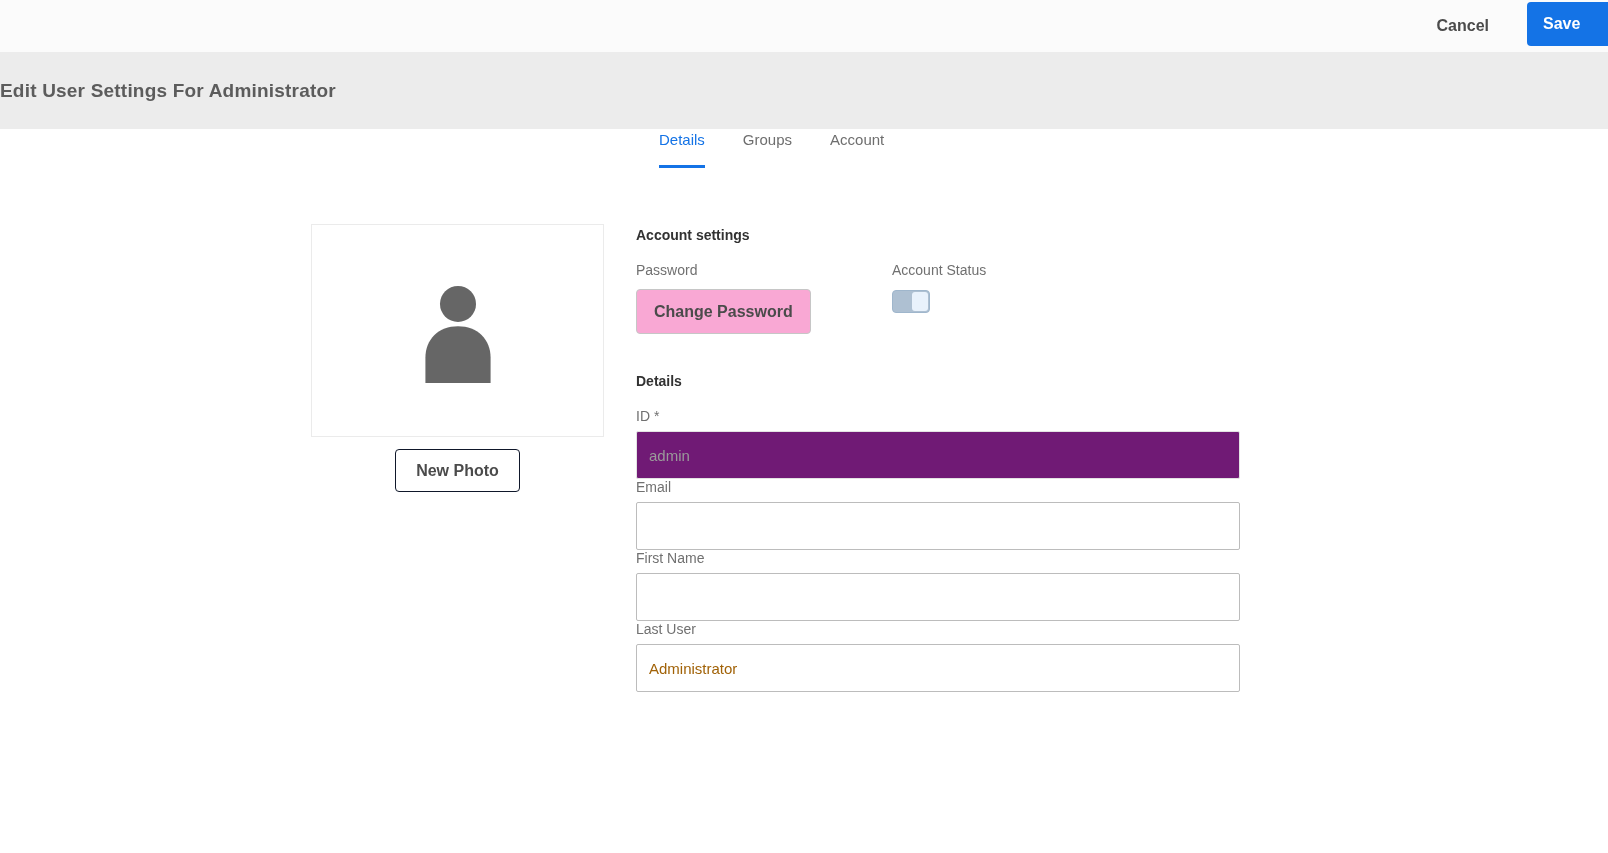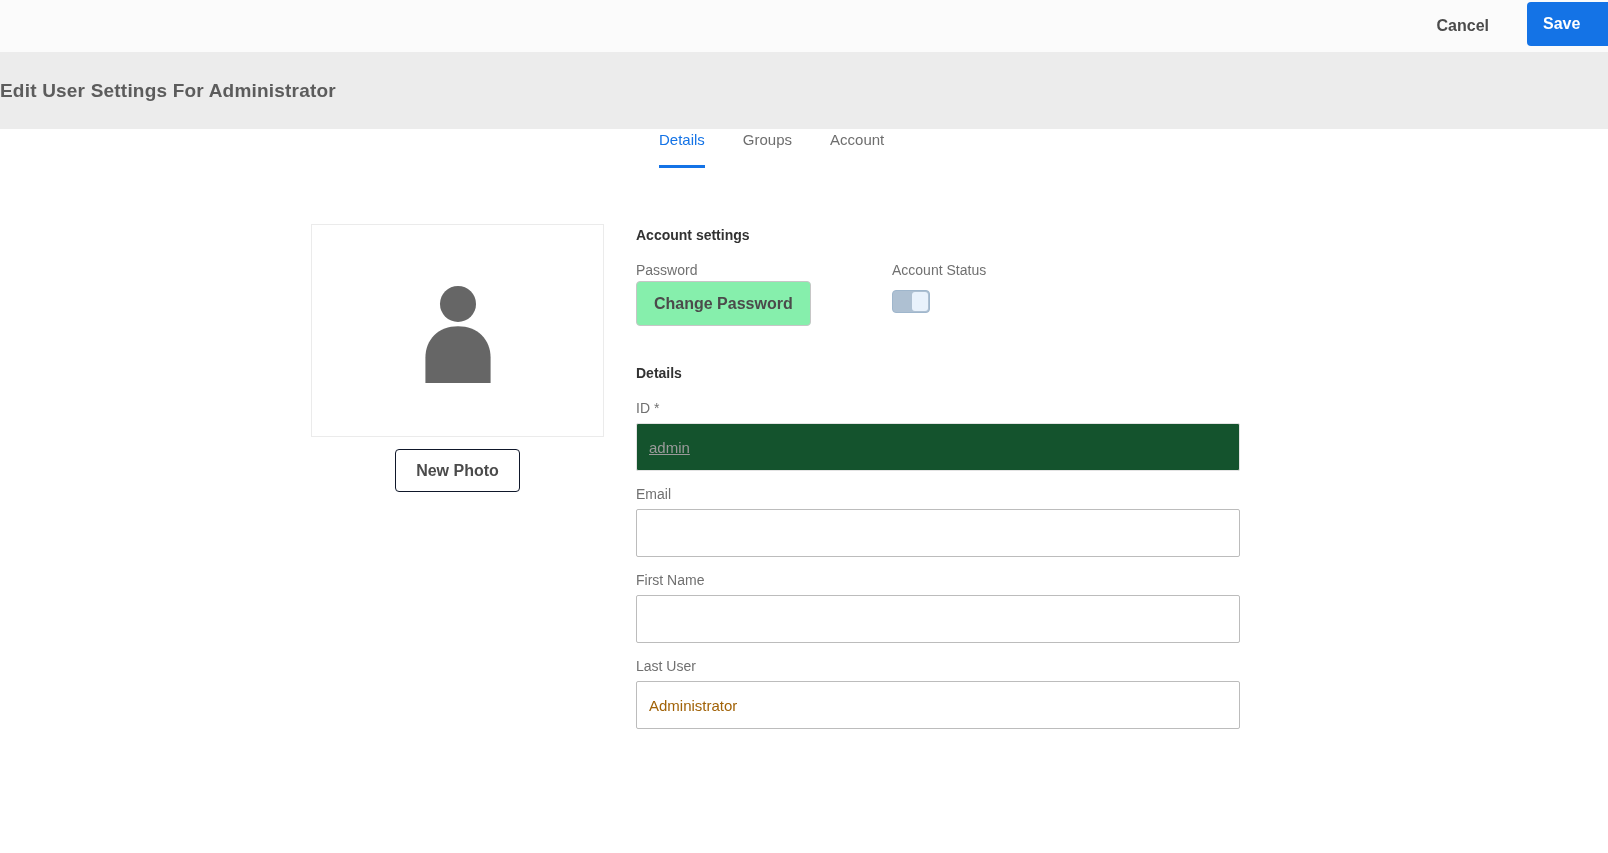--- a/index.html
+++ b/index.html
@@ -53,44 +53,44 @@
     font-family: inherit; font-size: 16px; font-weight: 700; color: #4b4b4b; cursor: pointer;
   }
 
   
   .form-col { position: absolute; left: 636px; top: 224px; width: 604px; }
   .section-heading { font-size: 14px; font-weight: 700; color: #323232; line-height: 22px; }
   .account-row { display: flex; margin-top: 16px; }
   .account-col1 { width: 256px; }
   .field-label { font-size: 14px; color: #707070; line-height: 17px; }
   .change-pw-btn {
-    margin-top: 2px; height: 45px; padding: 0 17px;
-    background: #86efac; border: 1px solid #c6c6c6; border-radius: 4px;
+    margin-top: 10px; height: 45px; padding: 0 17px;
+    background: #f9a8d4; border: 1px solid #c6c6c6; border-radius: 4px;
     font-family: inherit; font-size: 16px; font-weight: 700; color: #4b4b4b; cursor: pointer;
   }
   .toggle {
     margin-top: 11px; width: 38px; height: 23px; border-radius: 4px;
     background: #aec0d2; position: relative; cursor: pointer;
     border: 1px solid #9fb6cc;
   }
   .toggle .knob {
     position: absolute; top: 1px; right: 1px; width: 16px; height: 19px;
     background: #e9f2fc; border-radius: 3px;
   }
 
   .details-heading { margin-top: 36px; }
   .fields { margin-top: 16px; }
-  .field { margin-bottom: 15px; }
+  .field { }
   .field .field-label { margin-bottom: 6px; }
   .text-input {
     width: 604px; height: 48px; border: 1px solid #bcbcbc; border-radius: 2px;
     background: #fff; padding: 0 12px; font-family: inherit; font-size: 15px; color: #a16207;
   }
   .text-input:disabled {
-    background: #14532d; border-color: #e3e3e3; color: #9a9a9a; text-decoration: underline;
+    background: #701a75; border-color: #e3e3e3; color: #9a9a9a;
   }
 </style>
 </head>
 <body>
 
 <div class="page">
 
   <div class="topbar">
     <button class="cancel-btn">Cancel</button>
     <button class="save-btn">Save</button>

